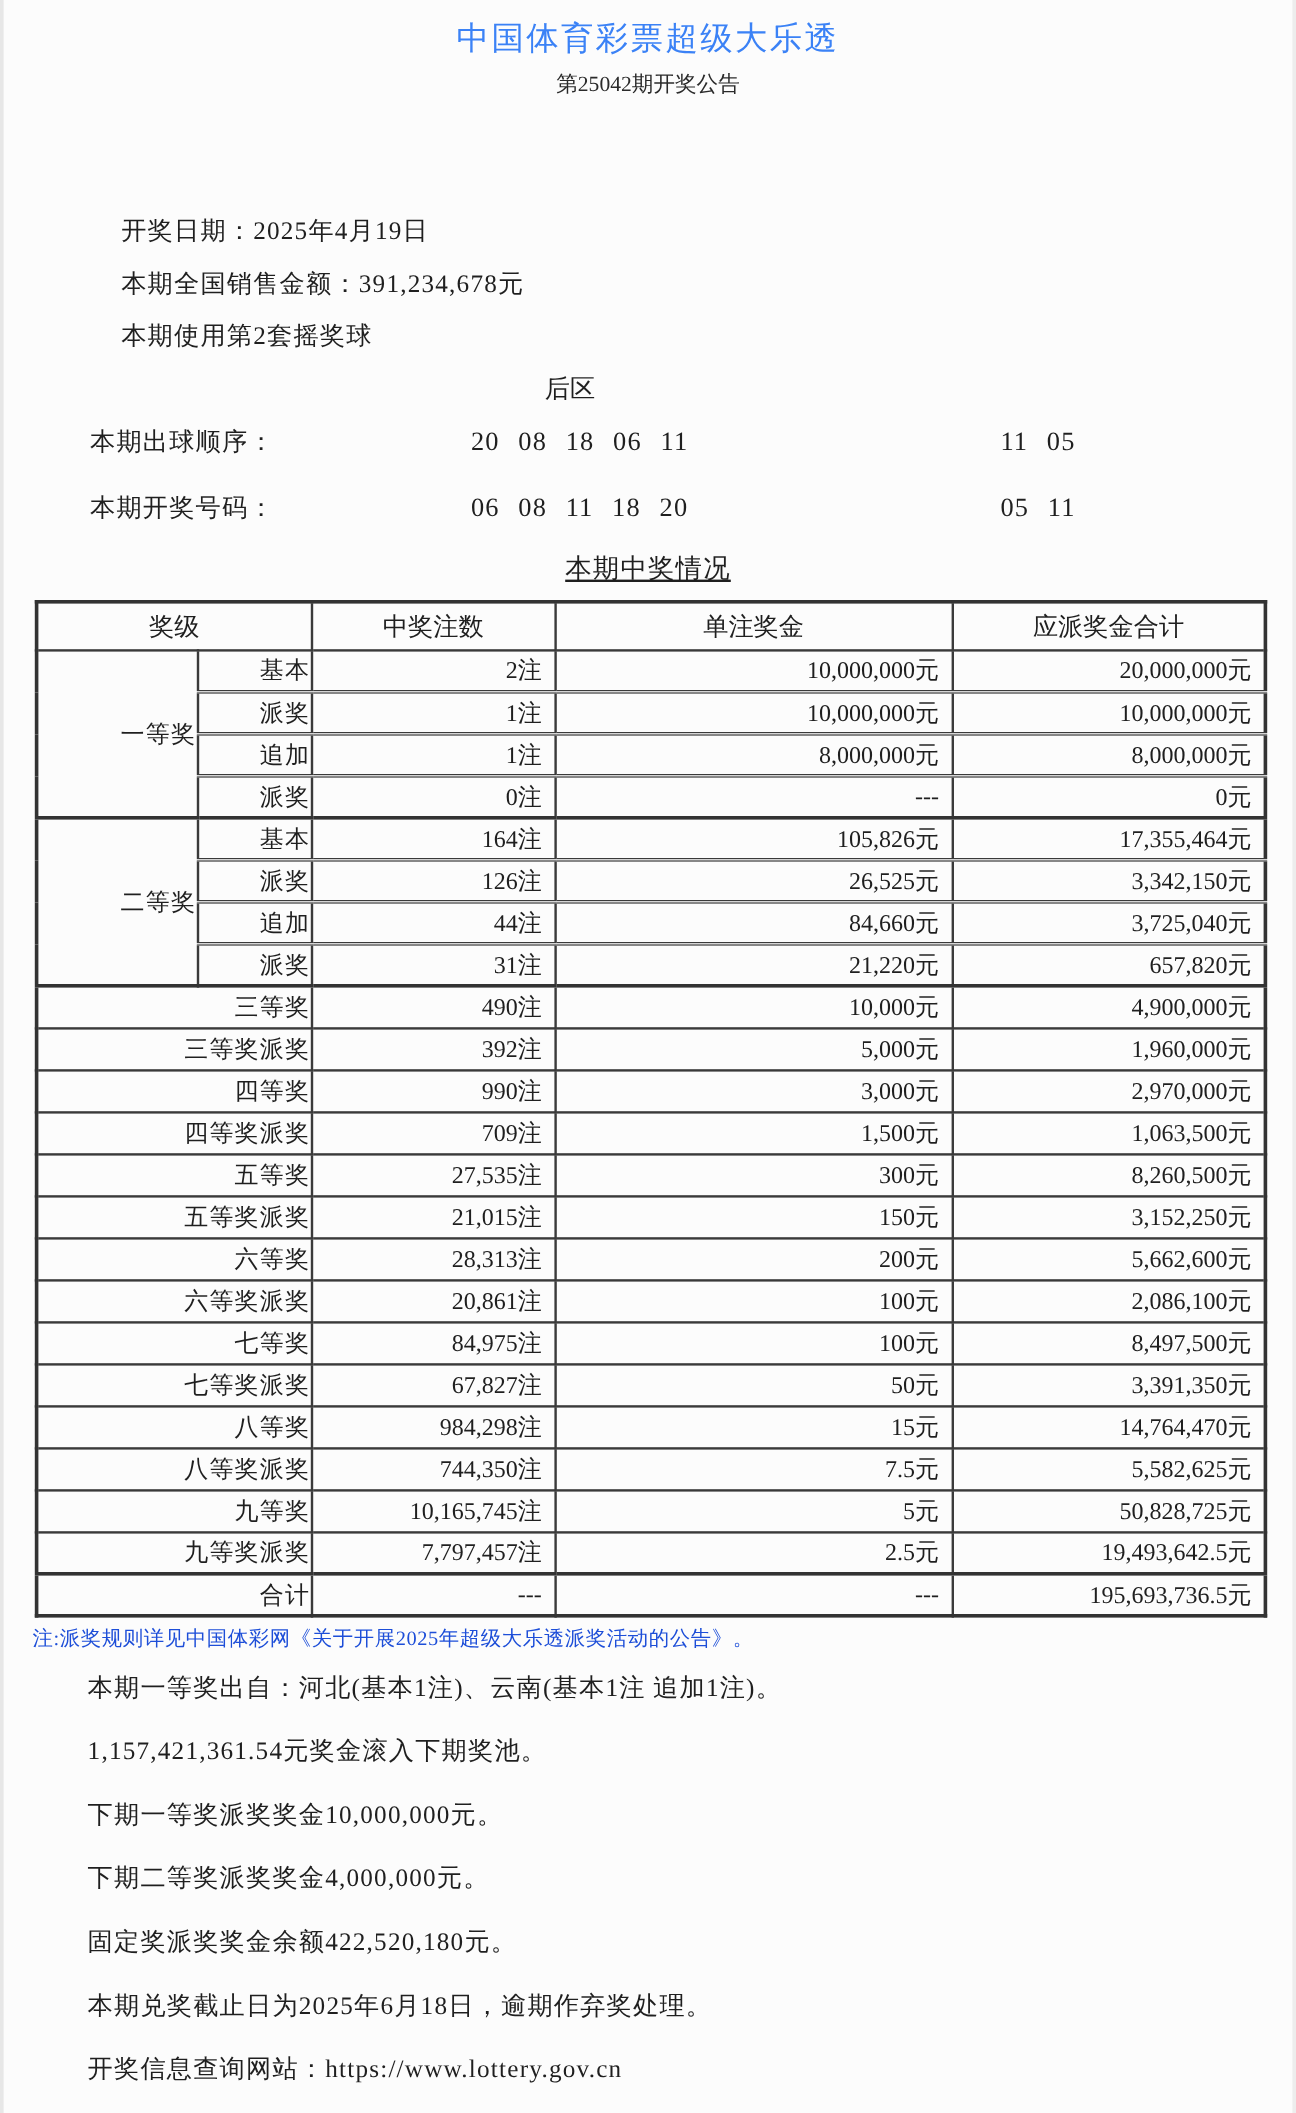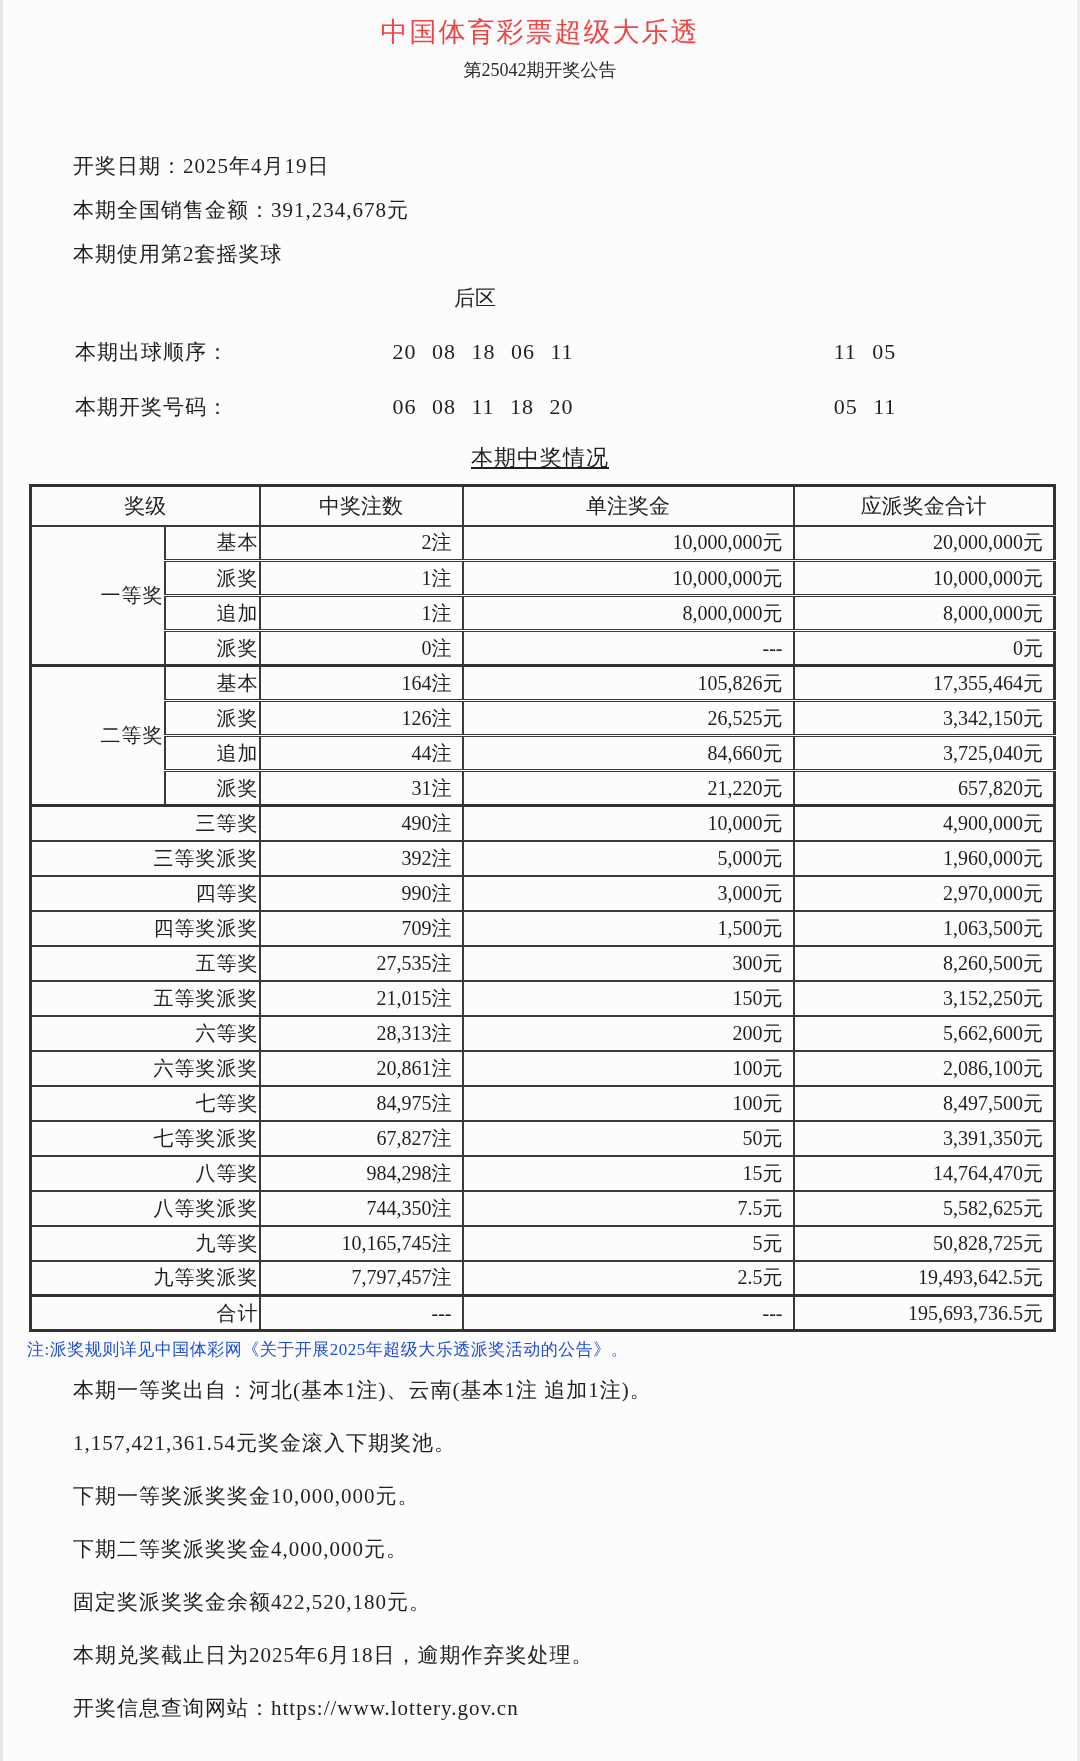--- a/index.html
+++ b/index.html
@@ -16,39 +16,39 @@
     overflow: hidden;
     background: #fcfcfc;
     border-left: 3px solid #e7e7e7;
     border-right: 3px solid #ededed;
   }
   .title {
     margin-top: 14px;
     text-align: center;
     font-size: 27px;
     letter-spacing: 2px;
-    color: #ef4444;
+    color: #3b82f6;
   }
   .subtitle {
     margin-top: 8px;
     text-align: center;
     font-size: 18px;
     color: #2a2a2a;
   }
-  .info { margin-top: 70px; padding-left: 70px; }
+  .info { margin-top: 96px; padding-left: 98px; }
   .info-line {
     font-size: 21px;
     line-height: 28px;
     margin-bottom: 16px;
     letter-spacing: 1px;
   }
   .zones { margin-top: 12px; }
   .zrow { display: flex; align-items: center; }
   .zrow.r1 { margin-top: 14px; }
-  .zrow.r2 { margin-top: 26px; }
+  .zrow.r2 { margin-top: 16px; }
   .zrow.r3 { margin-top: 27px; }
   .zlabel {
     width: 285px;
     padding-left: 72px;
     font-size: 21px;
     line-height: 28px;
     letter-spacing: 1px;
   }
   .zfront {
     width: 390px;

